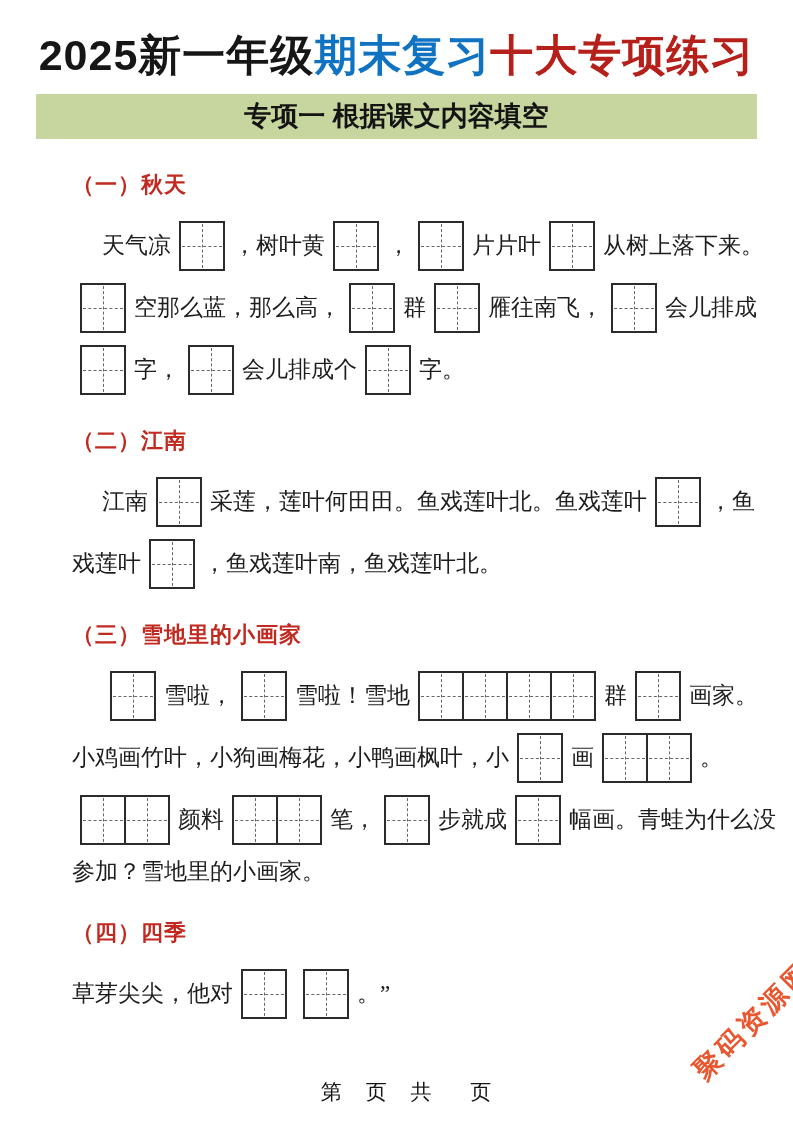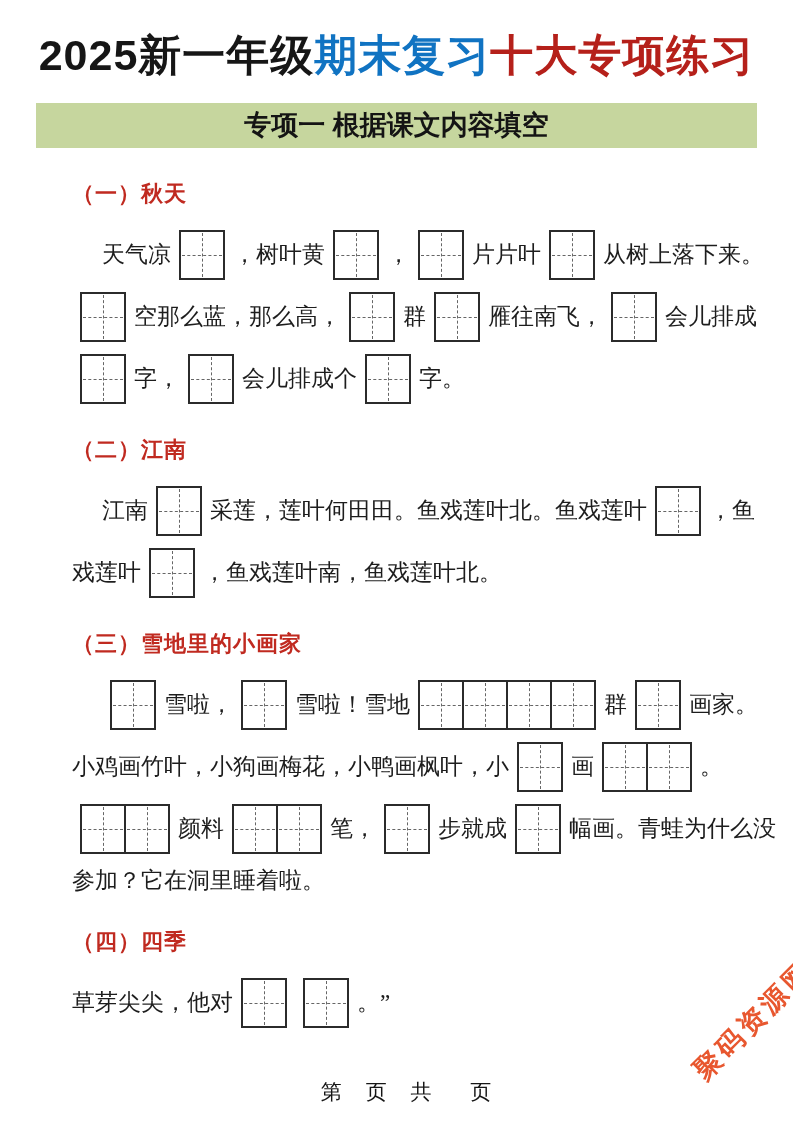--- a/index.html
+++ b/index.html
@@ -19,21 +19,21 @@
     text-align:center;
     font-family:"Liberation Sans", sans-serif;
     font-weight:bold;
     font-size:43px;
     line-height:1.2;
     letter-spacing:1px;
     white-space:nowrap;
   }
   
   .banner {
-    margin:21px 36px 0 36px;
+    margin:12px 36px 0 36px;
     height:45px;
     display:flex; align-items:center; justify-content:center;
     font-family:"Liberation Sans", sans-serif;
     font-weight:bold;
     font-size:27px;
     color:#141414;
   }
   
   .content { padding:0 40px 0 72px; }
   .section-heading {
@@ -114,21 +114,21 @@
       <div class="line para-start"><span class="line-text">天气凉</span><span class="kbox-group"><span class="kbox"></span></span><span class="line-text">，树叶黄</span><span class="kbox-group"><span class="kbox"></span></span><span class="line-text">，</span><span class="kbox-group"><span class="kbox"></span></span><span class="line-text">片片叶</span><span class="kbox-group"><span class="kbox"></span></span><span class="line-text">从树上落下来。</span></div>
       <div class="line"><span class="kbox-group"><span class="kbox"></span></span><span class="line-text">空那么蓝，那么高，</span><span class="kbox-group"><span class="kbox"></span></span><span class="line-text">群</span><span class="kbox-group"><span class="kbox"></span></span><span class="line-text">雁往南飞，</span><span class="kbox-group"><span class="kbox"></span></span><span class="line-text">会儿排成</span></div>
       <div class="line"><span class="kbox-group"><span class="kbox"></span></span><span class="line-text">字，</span><span class="kbox-group"><span class="kbox"></span></span><span class="line-text">会儿排成个</span><span class="kbox-group"><span class="kbox"></span></span><span class="line-text">字。</span></div>
       <div class="section-heading">（二）江南</div>
       <div class="line para-start"><span class="line-text">江南</span><span class="kbox-group"><span class="kbox"></span></span><span class="line-text">采莲，莲叶何田田。鱼戏莲叶北。鱼戏莲叶</span><span class="kbox-group"><span class="kbox"></span></span><span class="line-text">，鱼</span></div>
       <div class="line"><span class="line-text">戏莲叶</span><span class="kbox-group"><span class="kbox"></span></span><span class="line-text">，鱼戏莲叶南，鱼戏莲叶北。</span></div>
       <div class="section-heading">（三）雪地里的小画家</div>
       <div class="line para-start"><span class="kbox-group"><span class="kbox"></span></span><span class="line-text">雪啦，</span><span class="kbox-group"><span class="kbox"></span></span><span class="line-text">雪啦！雪地</span><span class="kbox-group"><span class="kbox"></span><span class="kbox"></span><span class="kbox"></span><span class="kbox"></span></span><span class="line-text">群</span><span class="kbox-group"><span class="kbox"></span></span><span class="line-text">画家。</span></div>
       <div class="line"><span class="line-text">小鸡画竹叶，小狗画梅花，小鸭画枫叶，小</span><span class="kbox-group"><span class="kbox"></span></span><span class="line-text">画</span><span class="kbox-group"><span class="kbox"></span><span class="kbox"></span></span><span class="line-text">。</span></div>
       <div class="line"><span class="kbox-group"><span class="kbox"></span><span class="kbox"></span></span><span class="line-text">颜料</span><span class="kbox-group"><span class="kbox"></span><span class="kbox"></span></span><span class="line-text">笔，</span><span class="kbox-group"><span class="kbox"></span></span><span class="line-text">步就成</span><span class="kbox-group"><span class="kbox"></span></span><span class="line-text">幅画。青蛙为什么没</span></div>
-      <div class="line"><span class="line-text">参加？它在洞里睡着啦。</span></div>
+      <div class="line"><span class="line-text">参加？雪地里的小画家。</span></div>
       <div class="section-heading">（四）四季</div>
       <div class="line"><span class="line-text">草芽尖尖，他对</span><span class="kbox-group"><span class="kbox"></span></span><span class="kbox-group"><span class="kbox"></span></span><span class="line-text">。”</span></div>
     </div>
 
   <div class="footer">第 页 共  页</div>
 
   <div class="watermark" style="color: rgb(232, 87, 47);">聚码资源网</div>
 
 </div>
 

